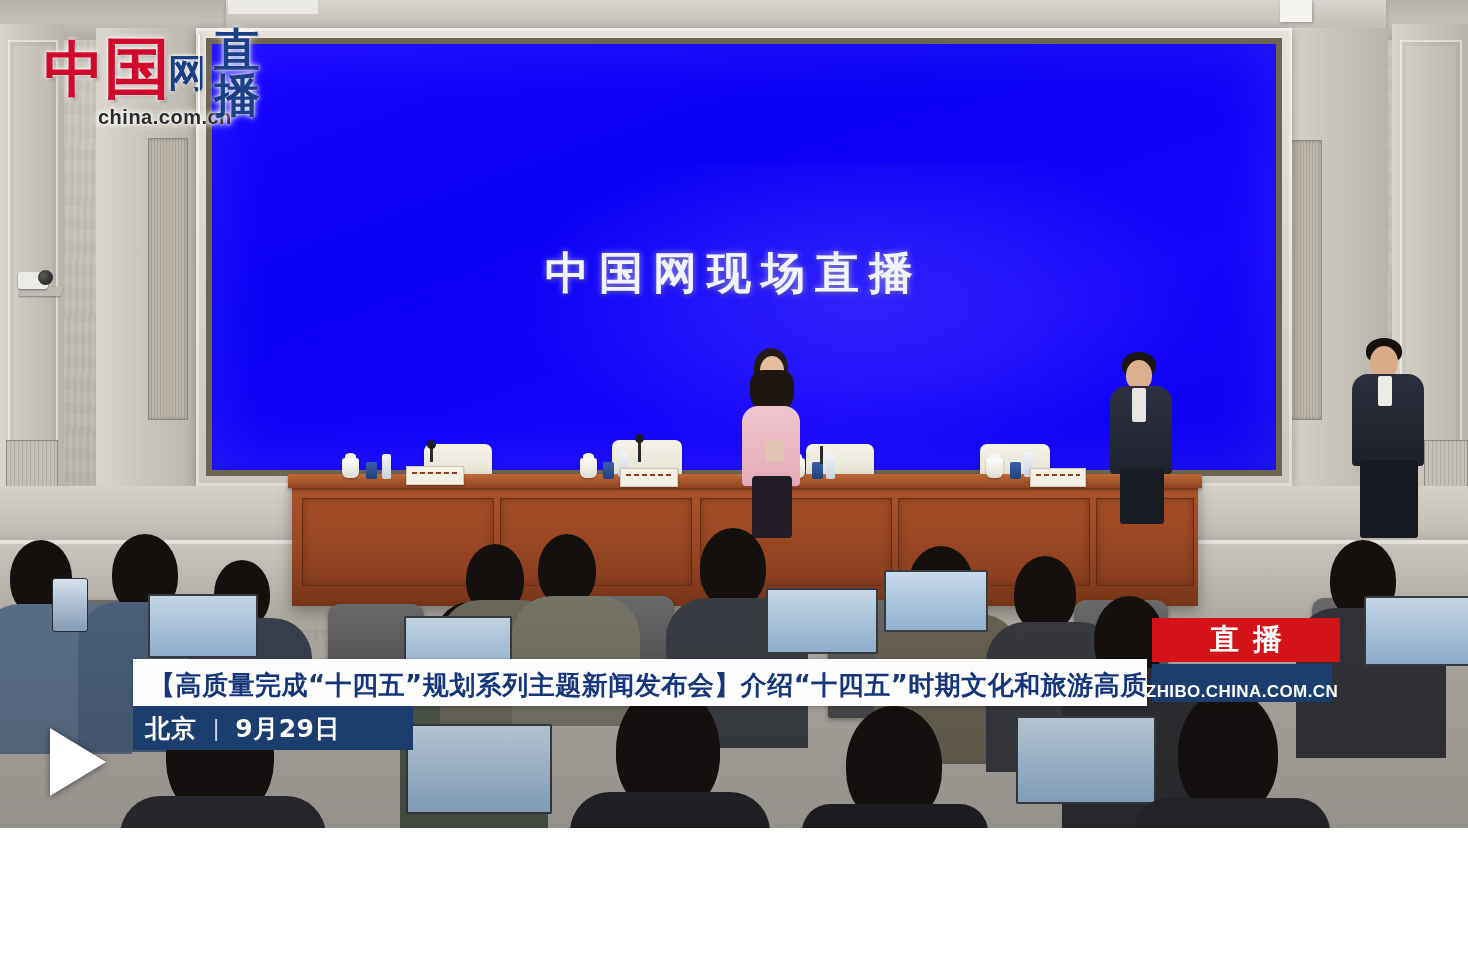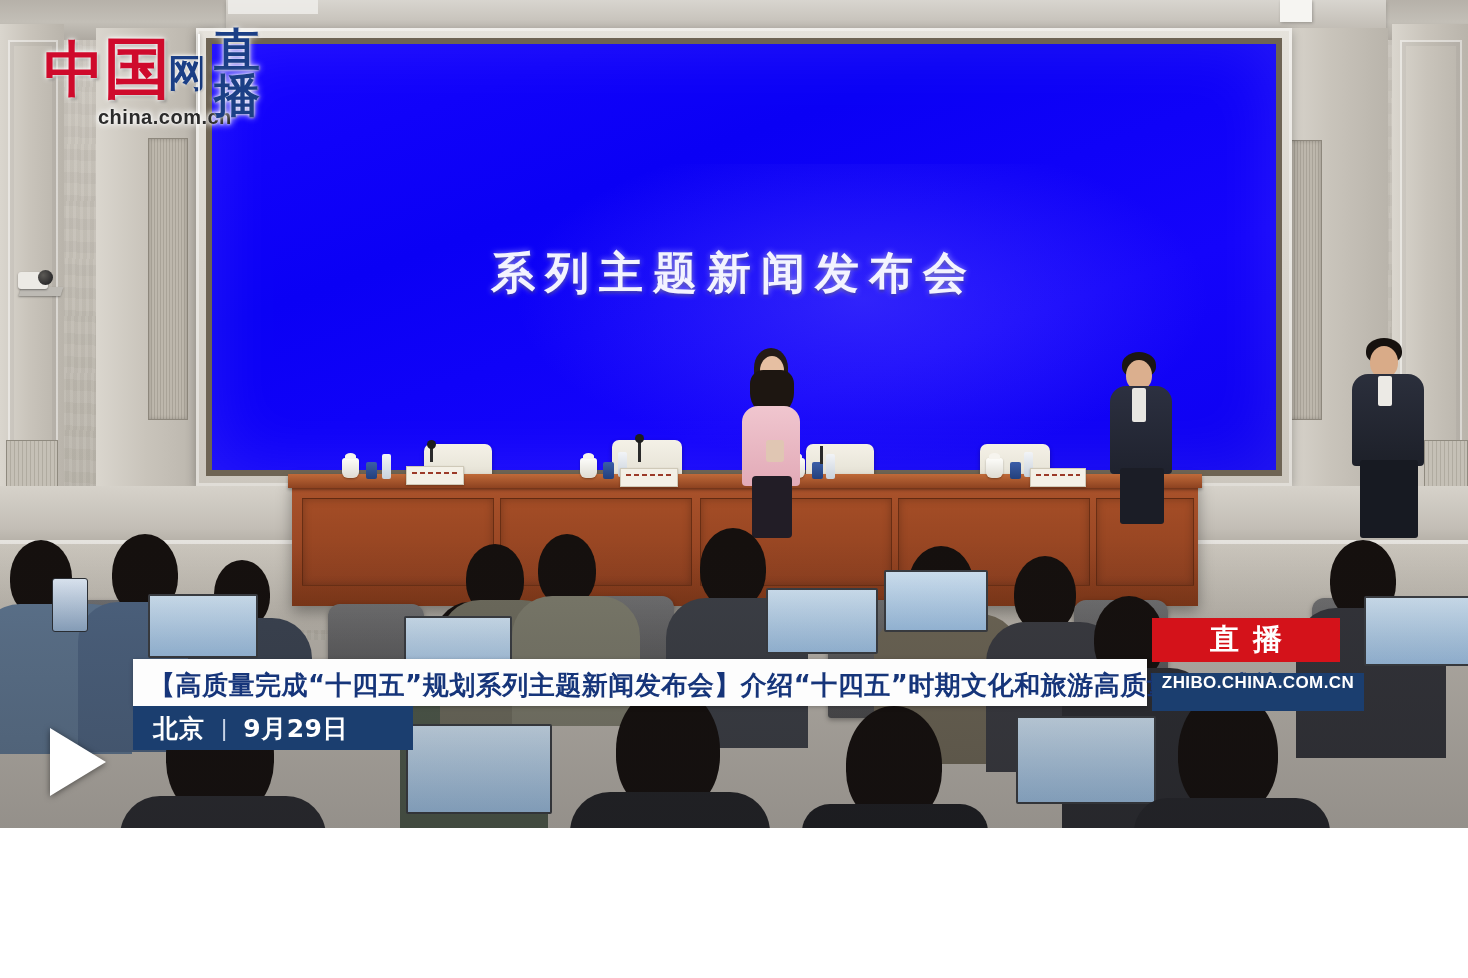--- a/index.html
+++ b/index.html
@@ -146,33 +146,33 @@
         border-left:56px solid #fff;border-top:34px solid transparent;border-bottom:34px solid transparent;
         filter:drop-shadow(0 1px 3px rgba(0,0,0,.5));}
 
   
   .lt-white{position:absolute;left:133px;top:659px;width:1014px;height:47px;background:#fdfdfd;
         box-shadow:0 1px 4px rgba(0,0,0,.25);}
   .lt-white-txt{position:absolute;left:16px;top:9px;font-size:26px;font-weight:700;color:#16357a;
         letter-spacing:.5px;white-space:nowrap;font-family:"DejaVu Sans","Liberation Sans",sans-serif;}
   .lt-blue{position:absolute;left:133px;top:706px;width:280px;height:44px;background:#1b3e6f;}
   .lt-blue-inner{position:absolute;left:0;top:0;width:100%;height:100%;display:flex;align-items:center;}
-  .lt-city{margin-left:20px;font-size:25px;font-weight:700;color:#fff;letter-spacing:1px;
+  .lt-city{margin-left:12px;font-size:25px;font-weight:700;color:#fff;letter-spacing:1px;
         font-family:"DejaVu Sans","Liberation Sans",sans-serif;}
   .lt-sep{margin:0 16px;font-size:24px;color:#c6d3e6;font-weight:400;}
   .lt-date{font-size:25px;font-weight:700;color:#fff;letter-spacing:.5px;
         font-family:"DejaVu Sans","Liberation Sans",sans-serif;}
 
   
   .badge-red{position:absolute;left:1152px;top:618px;width:188px;height:44px;background:#d4121a;
         display:flex;align-items:center;justify-content:center;}
   .badge-red span{font-family:"Liberation Serif","DejaVu Serif",serif;font-size:29px;font-weight:700;
         color:#fff;letter-spacing:14px;text-indent:14px;}
-  .badge-blue{position:absolute;left:1152px;top:664px;width:212px;height:38px;background:#1b3e6f;
-        display:flex;align-items:flex-start;justify-content:center;margin-top:9px;}
+  .badge-blue{position:absolute;left:1152px;top:664px;width:180px;height:38px;background:#1b3e6f;
+        display:flex;align-items:flex-end;justify-content:center;}
   .badge-blue span{font-size:17px;font-weight:700;color:#fff;letter-spacing:.4px;}
 
   
   #caption{position:absolute;left:0;top:828px;width:1468px;height:150px;background:#fff;
         padding:0;box-sizing:border-box;}
   .cap-text{position:absolute;left:0;top:0;width:1468px;
         font-family:"DejaVu Sans","Liberation Sans",sans-serif;
         font-size:26.5px;line-height:52px;color:#111;text-align:justify;
         text-indent:2em;padding:16px 2px 0 2px;box-sizing:border-box;
         word-break:break-all;letter-spacing:.2px;}
@@ -208,21 +208,21 @@
     <div class="speaker-grille" style="left:1288px;top:140px;width:32px;height:278px;"></div>
     <div class="pilaster" style="left:1392px;top:24px;width:76px;height:600px;"></div>
     <div class="pilaster-inner" style="left:1400px;top:40px;width:58px;height:560px;"></div>
     <div class="wall-vent" style="left:1424px;top:440px;width:42px;height:66px;"></div>
 
     <div class="led-frame"></div>
     <div class="led-bezel"></div>
     <div class="led">
       <div class="led-glow"></div>
     </div>
-    <div class="led-title">系列主题新闻发布会</div>
+    <div class="led-title">中国网现场直播</div>
 
     <div class="stage-front"></div>
     <div class="stage-step"></div>
     <div class="stage-step-edge"></div>
 
     <div class="chair" style="left:424px;top:444px;width:68px;height:40px;"></div>
     <div class="chair" style="left:612px;top:440px;width:70px;height:44px;"></div>
     <div class="chair" style="left:806px;top:444px;width:68px;height:40px;"></div>
     <div class="chair" style="left:980px;top:444px;width:70px;height:40px;"></div>
 

